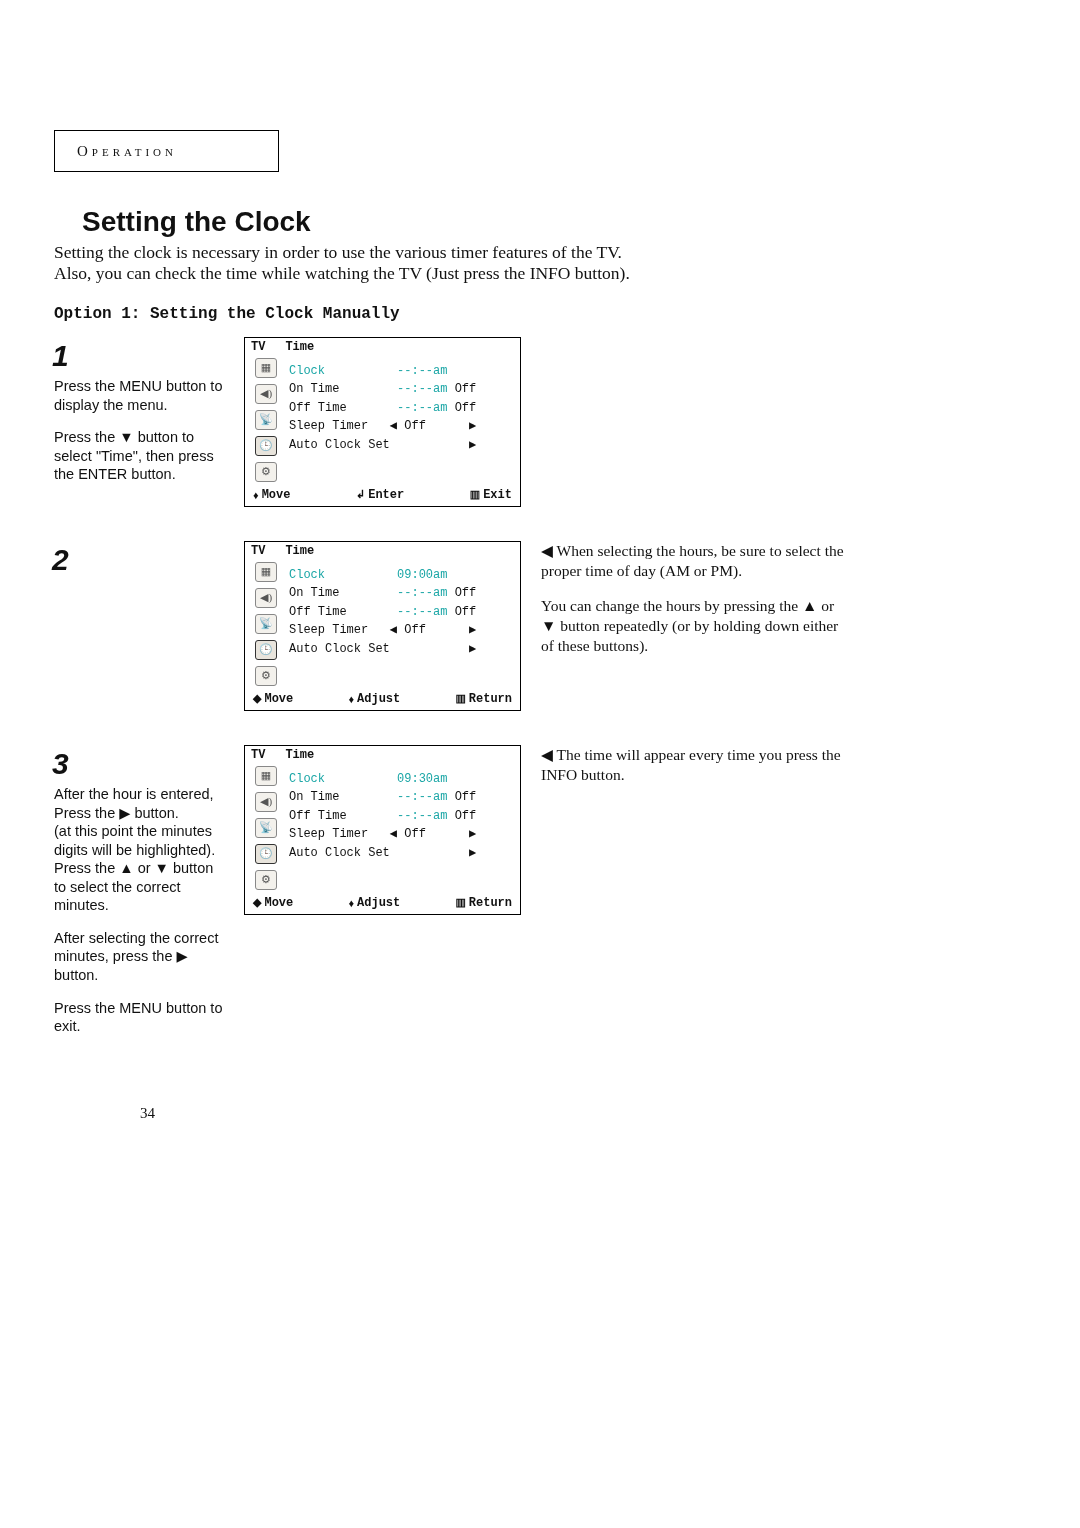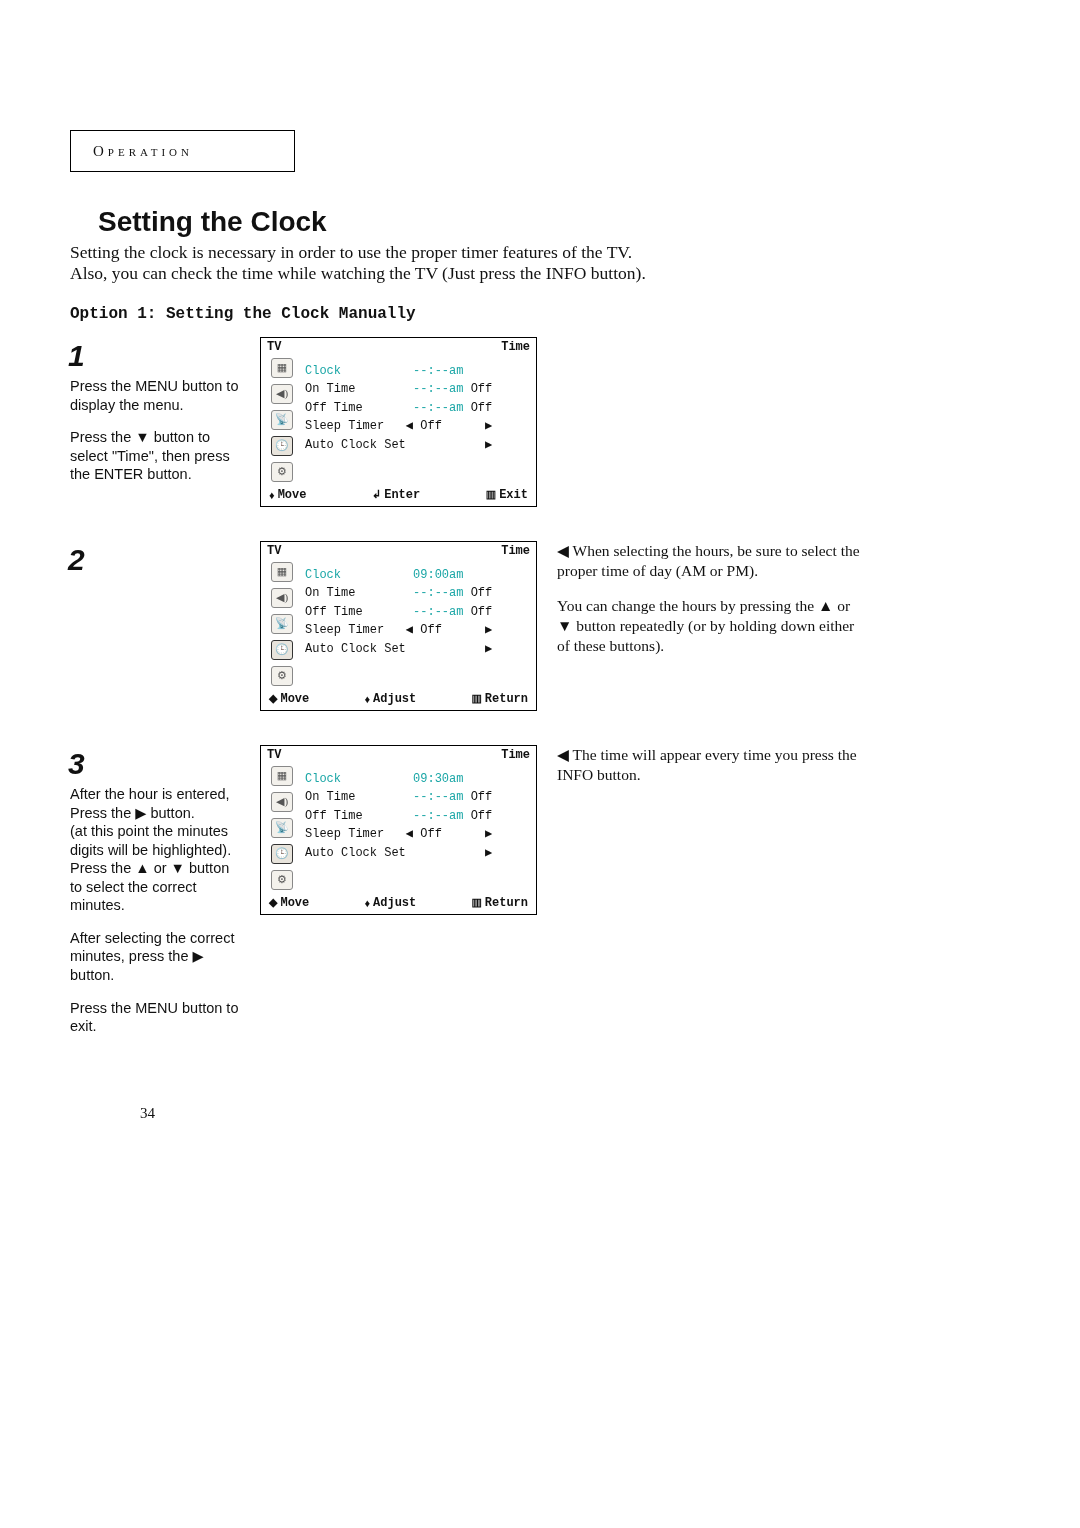--- a/index.html
+++ b/index.html
@@ -8,21 +8,21 @@
     background: #fff;
     font-family: Georgia, "Times New Roman", serif;
     color: #111;
     width: 1080px;
   }
   .page {
     width: 1080px;
     height: 1168px;
     position: relative;
     box-sizing: border-box;
-    padding: 130px 120px 0 70px;
+    padding: 130px 120px 0 54px;
   }
   .sectionbox {
     border: 1.5px solid #000;
     width: 225px;
     height: 42px;
     display: flex;
     align-items: center;
     padding-left: 22px;
     box-sizing: border-box;
     font-variant: small-caps;
@@ -79,21 +79,21 @@
     font-weight: bold;
     font-size: 12px;
     padding: 2px 6px 0 6px;
     display: flex;
     align-items: center;
   }
   .osd-head {
     font-family: "Courier New", monospace;
     font-weight: bold;
     font-size: 12px;
-    text-align: right;
+    text-align: left;
     flex: 1;
     margin-left: 20px;
   }
   .osd-body {
     display: flex;
   }
   .osd-icons {
     width: 30px;
     display: flex;
     flex-direction: column;
@@ -155,21 +155,21 @@
 </head>
 <body>
 
 <div class="page">
 
   <div class="sectionbox">Operation</div>
 
   <div class="title">Setting the Clock</div>
 
   <div class="intro">
-    <div>Setting the clock is necessary in order to use the proper timer features of the TV.</div>
+    <div>Setting the clock is necessary in order to use the various timer features of the TV.</div>
     <div>Also, you can check the time while watching the TV (Just press the INFO button).</div>
   </div>
 
   <div class="optiontitle">Option 1: Setting the Clock Manually</div>
 
   <div class="columns">
     <div class="stepcol">
       <div class="stepnum">1</div>
       <div>
         <span>Press the </span><b>MENU</b><span> button to display the menu.</span>

